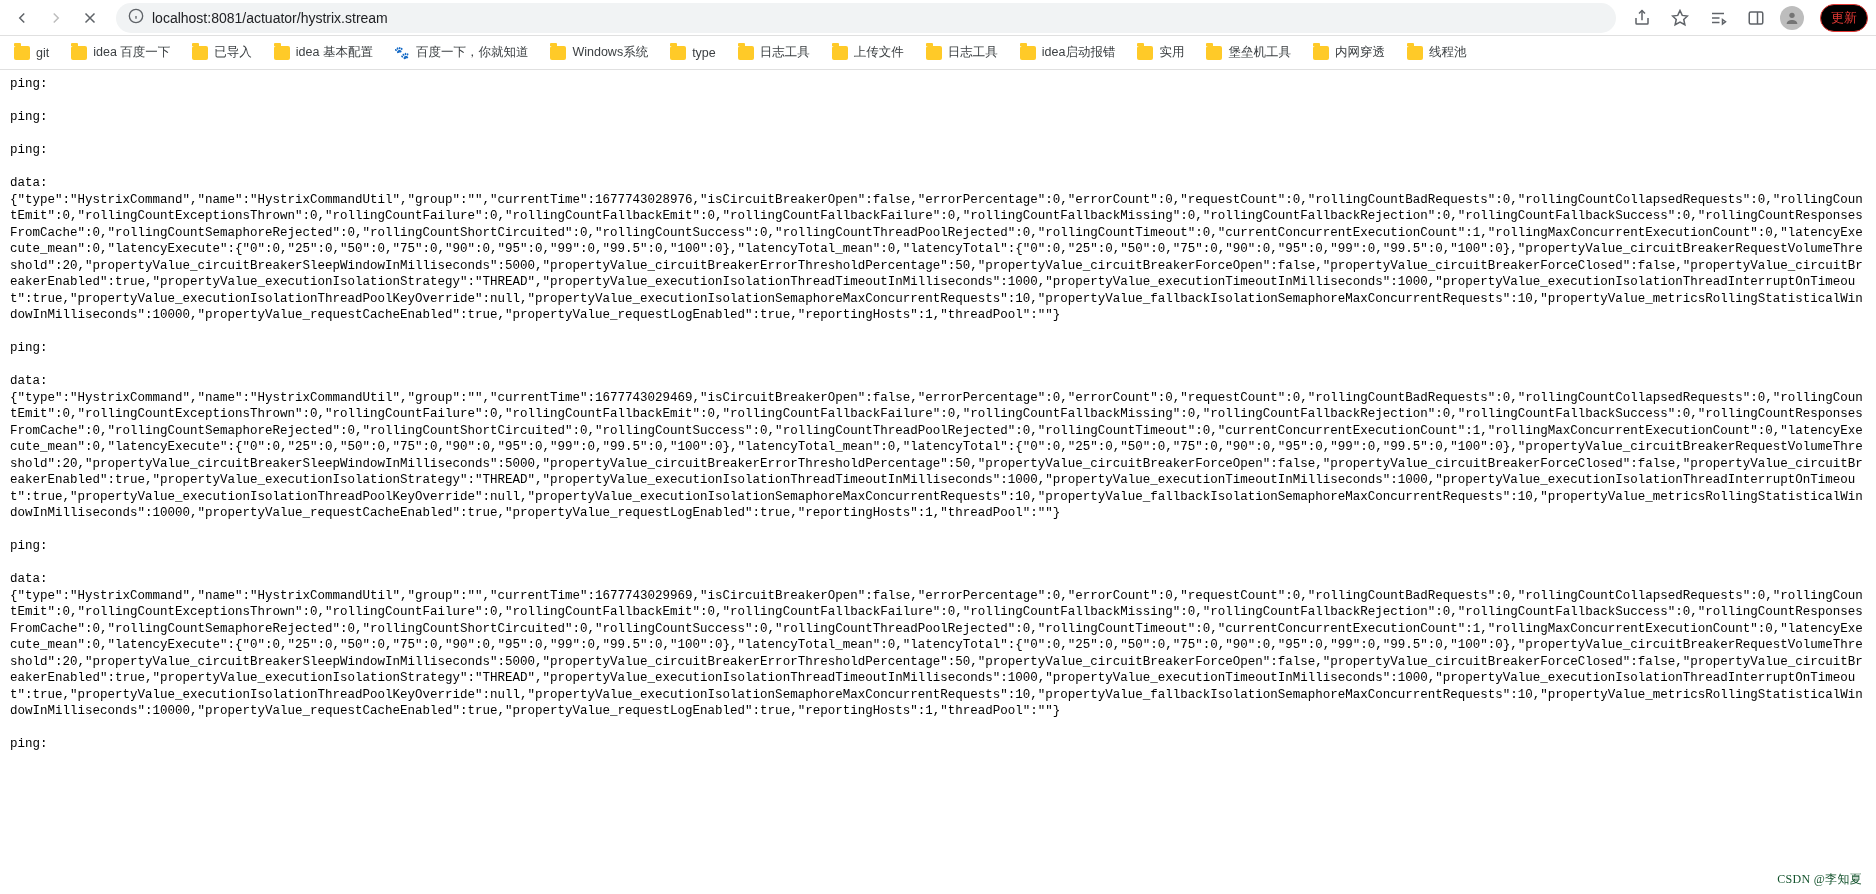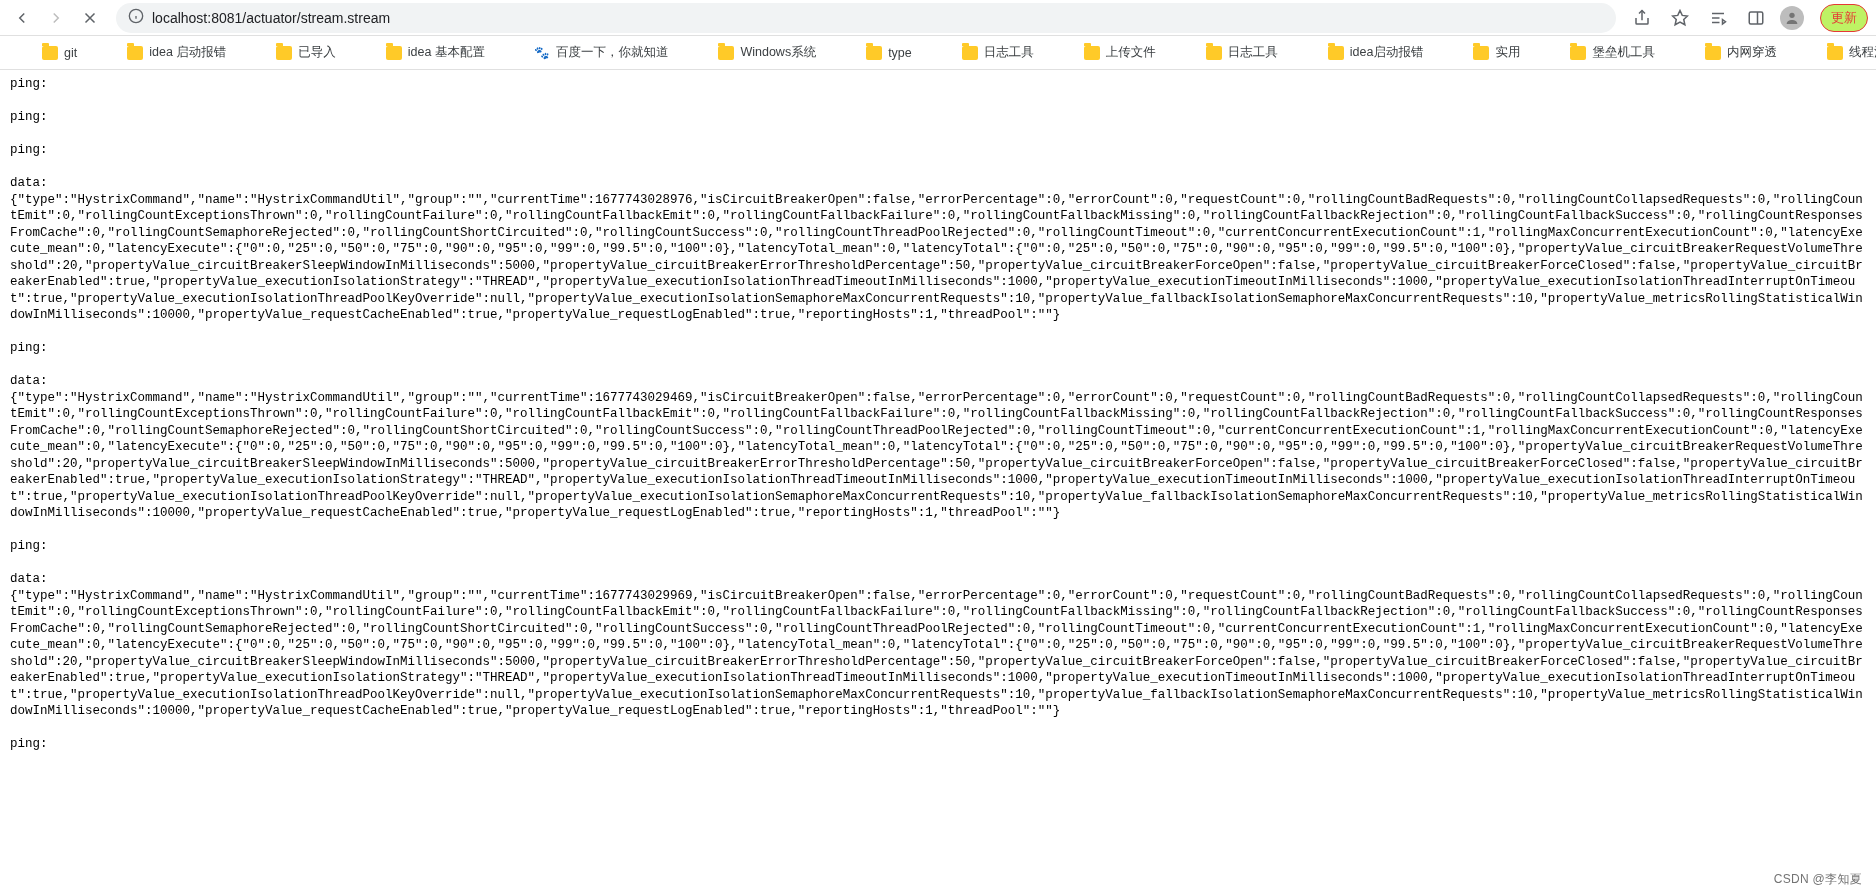--- a/index.html
+++ b/index.html
@@ -7,28 +7,28 @@
   .toolbar { display: flex; align-items: center; height: 36px; padding: 0 8px; gap: 6px; border-bottom: 1px solid #e0e0e0; }
   .nav-btn { width: 28px; height: 28px; display: flex; align-items: center; justify-content: center; border-radius: 50%; cursor: pointer; color: #5f6368; }
   .nav-btn.disabled { color: #bdbdbd; }
   .nav-btn svg { width: 18px; height: 18px; }
   .omnibox { flex: 1; display: flex; align-items: center; height: 30px; background: #f1f3f4; border-radius: 15px; padding: 0 12px; gap: 8px; color: #5f6368; font-size: 14px; margin: 0 6px; }
   .omnibox .url { color: #202124; }
   .right-icons { display: flex; align-items: center; gap: 10px; }
   .icon-btn { width: 28px; height: 28px; display: flex; align-items: center; justify-content: center; color: #5f6368; }
   .icon-btn svg { width: 18px; height: 18px; }
   .avatar { width: 24px; height: 24px; border-radius: 50%; background: #bdbdbd; display:flex; align-items:center; justify-content:center; }
-  .update-btn { border: 1px solid #e53935; color: #e53935; background: #bef264; padding: 4px 10px; border-radius: 14px; font-size: 13px; margin-left: 6px; }
+  .update-btn { border: 1px solid #e53935; color: #e53935; background: #000000; padding: 4px 10px; border-radius: 14px; font-size: 13px; margin-left: 6px; }
   .bookmarks { display: flex; align-items: center; height: 34px; padding: 0 14px; gap: 22px; border-bottom: 1px solid #e0e0e0; font-size: 12.5px; color: #3c4043; }
-  .bm { display: flex; align-items: center; gap: 6px; cursor: pointer; white-space: nowrap; margin-left: 28px; }
+  .bm { display: flex; align-items: center; gap: 6px; cursor: pointer; white-space: nowrap; }
   .bm .folder { width: 16px; height: 14px; background: #ffca28; border-radius: 2px; position: relative; }
   .bm .folder::before { content: ''; position: absolute; top: -3px; left: 0; width: 7px; height: 3px; background: #ffca28; border-radius: 1px 1px 0 0; }
   .bm .baidu { width: 15px; height: 15px; color: #2932e1; display:flex; align-items:center; justify-content:center; font-weight:bold; }
   .content { padding: 6px 10px 30px 10px; font-family: "SimSun","宋体","Courier New",monospace; font-size: 12.5px; line-height: 16.5px; color: #000; word-break: break-all; white-space: pre-wrap; }
-  .watermark { position: fixed; bottom: 6px; right: 14px; font-size: 12px; color: #737373; font-family: Liberation Sans, sans-serif; letter-spacing: .3px; }
+  .watermark { position: fixed; bottom: 6px; right: 14px; font-size: 12px; color: #14532d; font-family: Liberation Serif, serif; letter-spacing: .3px; }
 </style>
 </head>
 <body>
 
 <div class="toolbar">
   <div class="nav-btn">
     <svg viewBox="0 0 24 24" fill="none" stroke="currentColor" stroke-width="2">
         <path d="M15 18l-6-6 6-6"></path>
       </svg>
   </div>
@@ -43,21 +43,21 @@
       </svg>
   </div>
   <div class="omnibox">
     <span>
       <svg width="16" height="16" viewBox="0 0 24 24" fill="none" stroke="currentColor" stroke-width="2">
           <circle cx="12" cy="12" r="10"></circle>
           <line x1="12" y1="8" x2="12" y2="8"></line>
           <line x1="12" y1="12" x2="12" y2="16"></line>
         </svg>
     </span>
-    <span class="url">localhost:8081/actuator/stream.stream</span>
+    <span class="url">localhost:8081/actuator/hystrix.stream</span>
   </div>
   <div class="right-icons">
     <div class="icon-btn">
       <svg viewBox="0 0 24 24" fill="none" stroke="currentColor" stroke-width="2">
           <path d="M4 12v7a1 1 0 001 1h14a1 1 0 001-1v-7"></path>
           <path d="M16 6l-4-4-4 4"></path>
           <path d="M12 2v13"></path>
         </svg>
     </div>
     <div class="icon-btn">
@@ -89,21 +89,21 @@
   </div>
 </div>
 
 <div class="bookmarks">
     <div class="bm">
       <span class="folder"></span>
       <span>git</span>
     </div>
     <div class="bm">
       <span class="folder"></span>
-      <span>idea 启动报错</span>
+      <span>idea 百度一下</span>
     </div>
     <div class="bm">
       <span class="folder"></span>
       <span>已导入</span>
     </div>
     <div class="bm">
       <span class="folder"></span>
       <span>idea 基本配置</span>
     </div>
     <div class="bm">

